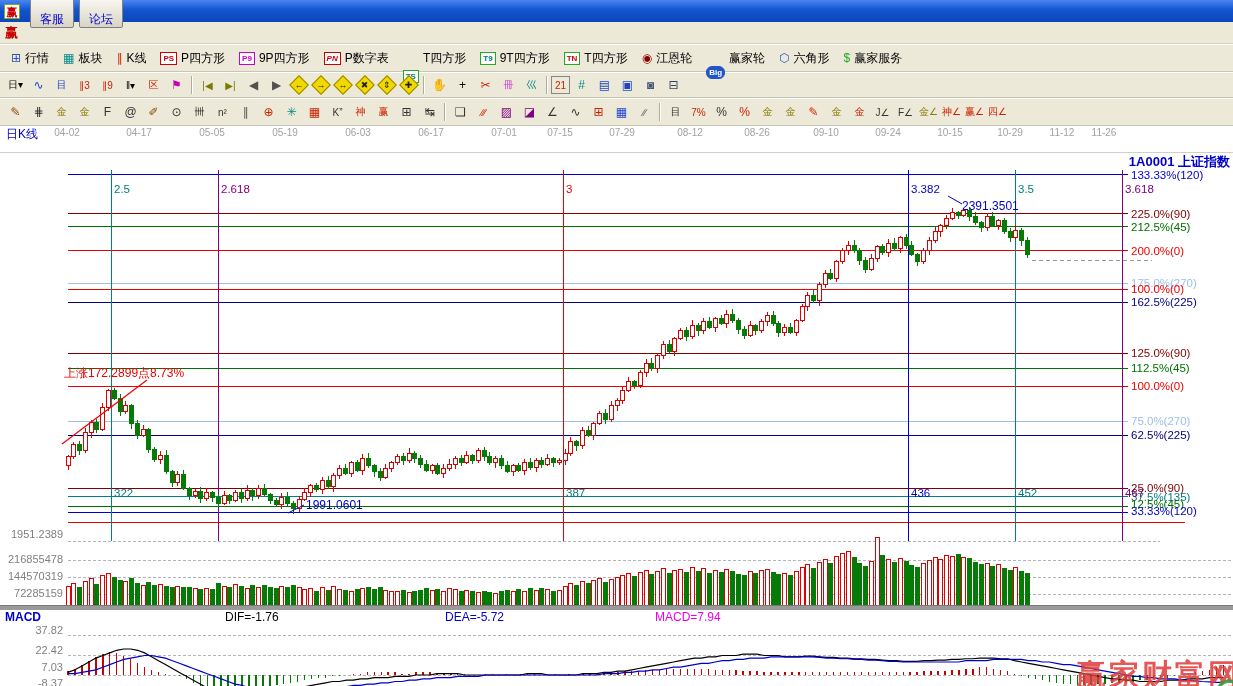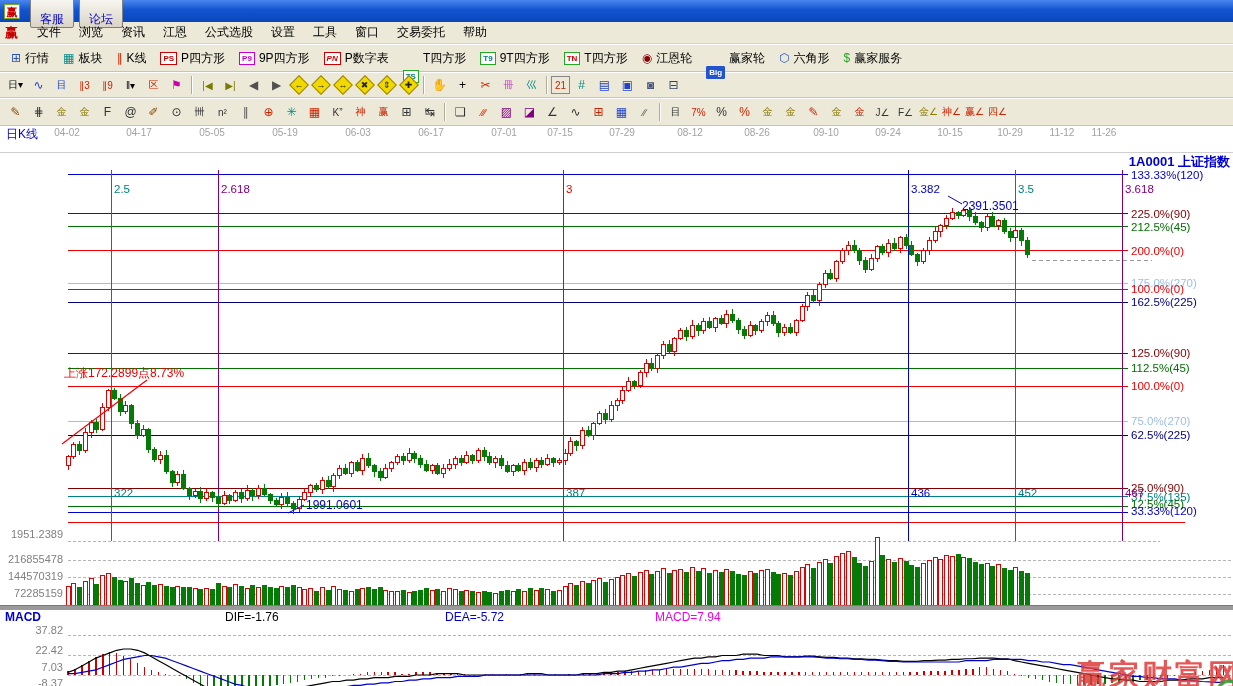--- a/index.html
+++ b/index.html
@@ -30,21 +30,20 @@
 <body>
 
 <div id="app">
   <div class="titlebar">
     <span class="tlogo">赢</span>
     <button class="tbtn">客服</button>
     <button class="tbtn">论坛</button>
   </div>
   <div class="menubar">
     <span class="mlogo">赢</span>
-    <span id="menu-items"><span class="menu-item">文件</span><span class="menu-item">浏览</span><span class="menu-item">资讯</span><span class="menu-item">江恩</span><span class="menu-item">公式选股</span><span class="menu-item">设置</span><span class="menu-item">工具</span><span class="menu-item">窗口</span><span class="menu-item">交易委托</span><span class="menu-item">帮助</span></span>
   </div>
   <div class="toolbar tb-main" id="tb-main">
       <span class="tmain-item">
         <span class="tmain-icon" style="color: rgb(42, 82, 190);">⊞</span>
         <span>行情</span>
       </span>
       <span class="tmain-item">
         <span class="tmain-icon" style="color: rgb(10, 138, 138);">▦</span>
         <span>板块</span>
       </span>
@@ -74,21 +73,21 @@
       </span>
       <span class="tmain-item">
         <span class="badge" style="color: rgb(204, 0, 0); border: 1px solid rgb(34, 170, 34);">TN</span>
         <span>T四方形</span>
       </span>
       <span class="tmain-item">
         <span class="tmain-icon" style="color: rgb(138, 0, 0);">◉</span>
         <span>江恩轮</span>
       </span>
       <span class="tmain-item">
-        <span class="badge" style="color: rgb(255, 255, 255); border: 1px solid rgb(34, 85, 204); background: rgb(34, 85, 204); border-radius: 1px; margin-top: 28px;">Big</span>
+        <span class="badge" style="color: rgb(255, 255, 255); border: 1px solid rgb(34, 85, 204); background: rgb(34, 85, 204); border-radius: 6px; margin-top: 28px;">Big</span>
         <span>赢家轮</span>
       </span>
       <span class="tmain-item">
         <span class="tmain-icon" style="color: rgb(34, 85, 204);">⬡</span>
         <span>六角形</span>
       </span>
       <span class="tmain-item">
         <span class="tmain-icon" style="color: rgb(34, 170, 34);">$</span>
         <span>赢家服务</span>
       </span>

